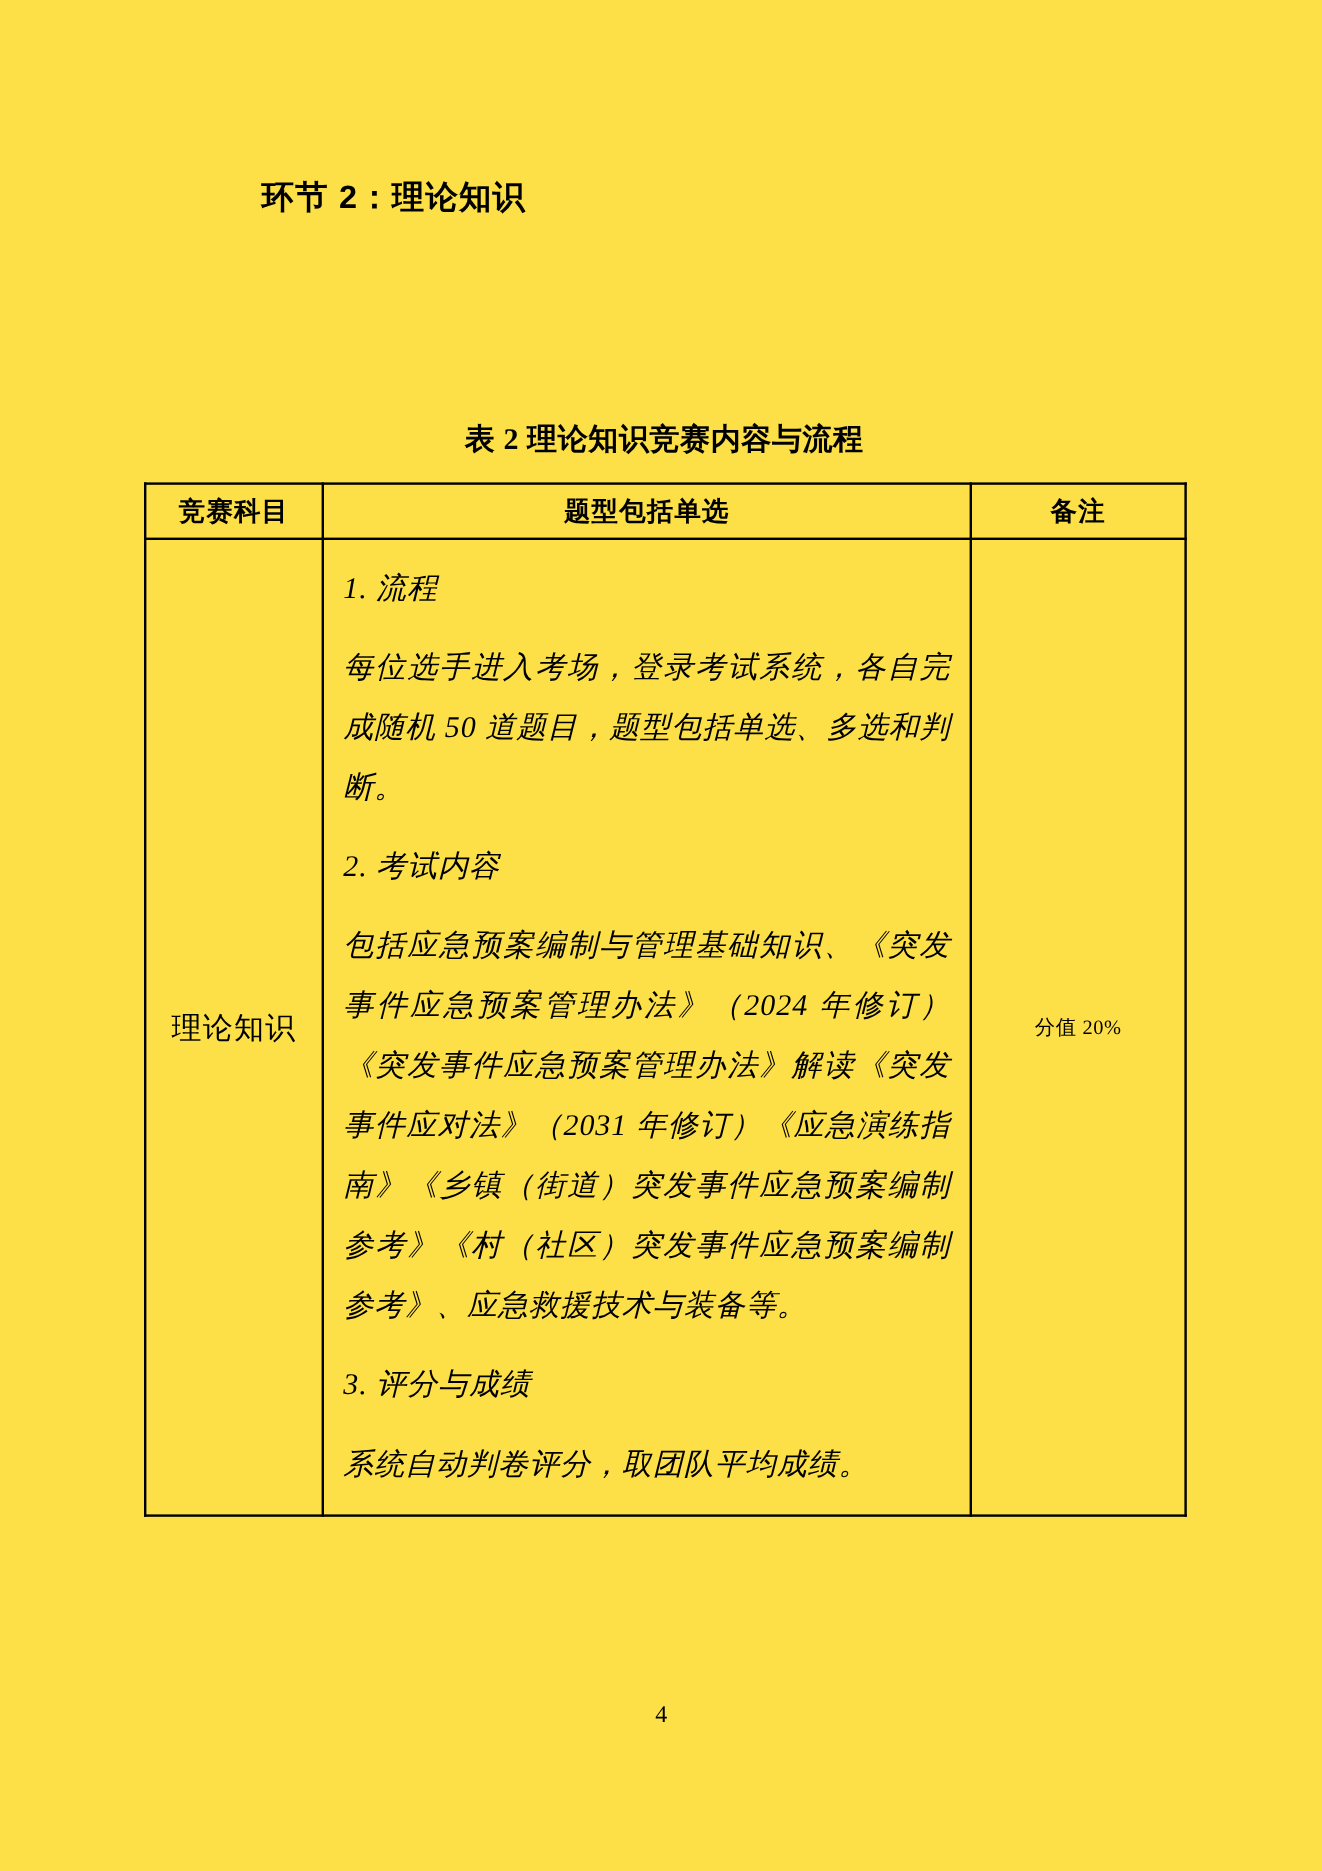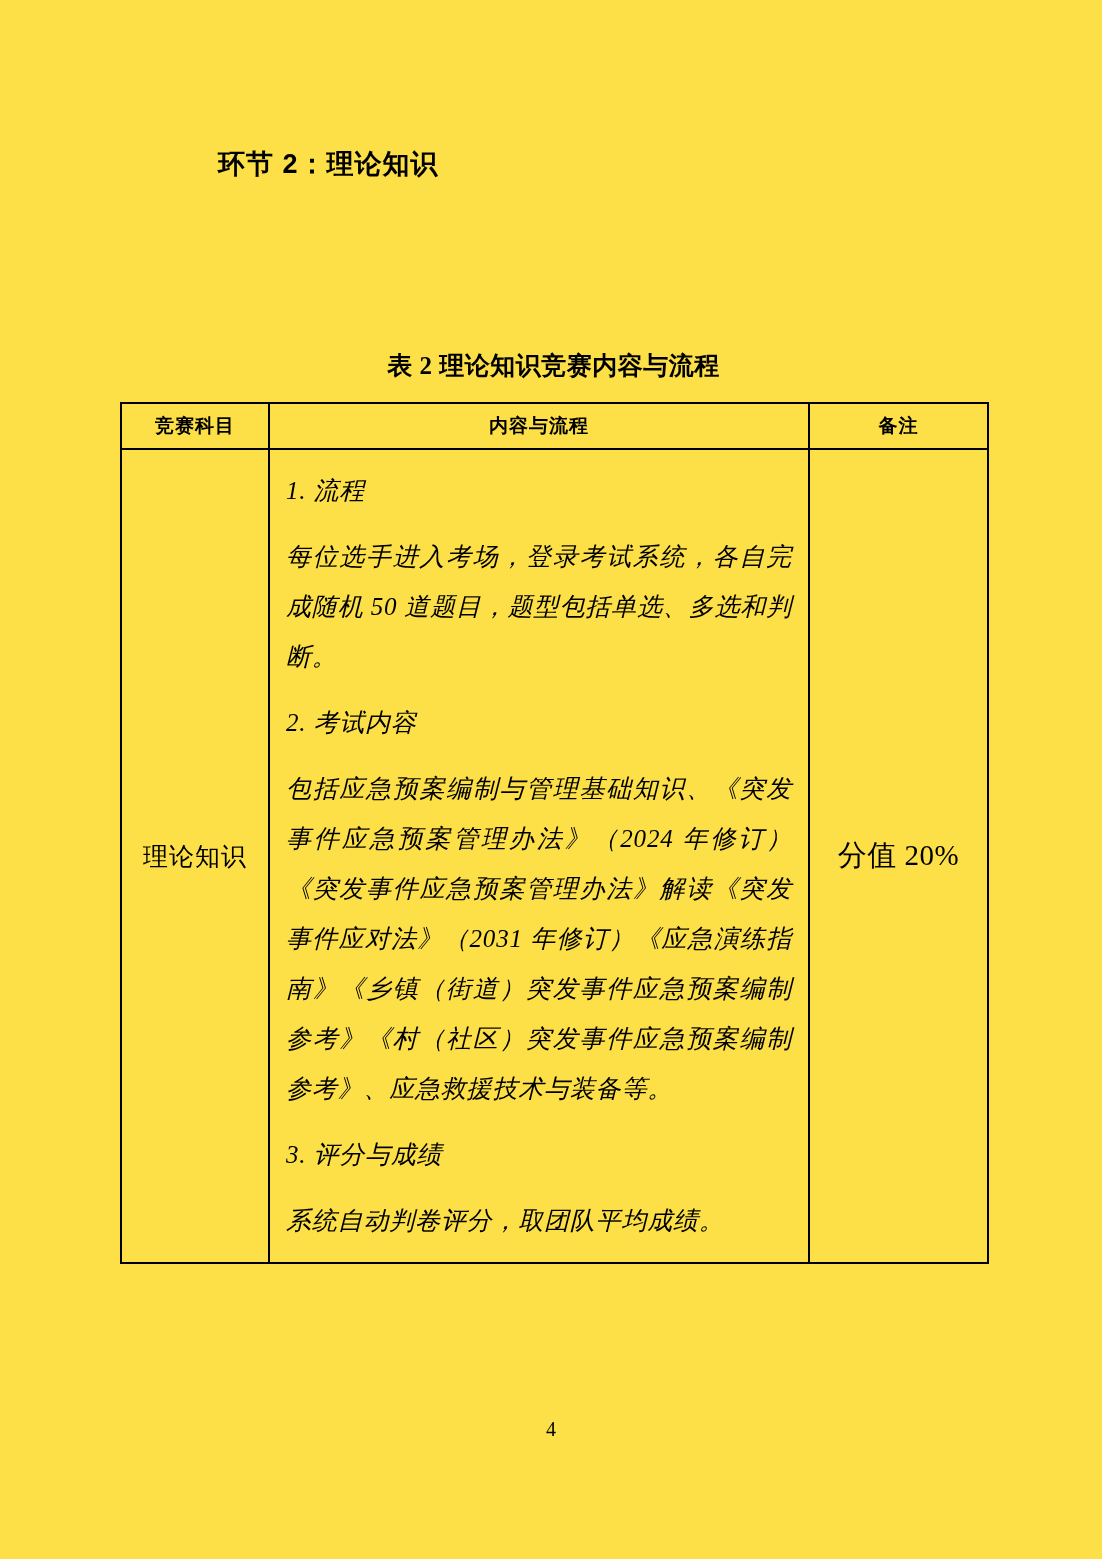--- a/index.html
+++ b/index.html
@@ -57,21 +57,21 @@
   }
   table.ctable col.c1 { width: 148px; }
   table.ctable col.c2 { width: 540px; }
   table.ctable col.c3 { width: 179px; }
   table.ctable th, table.ctable td {
     border: 2px solid #000000;
     padding: 0;
   }
   table.ctable thead th {
     height: 46px;
-    font-size: 19px;
+    font-size: 22px;
     font-weight: 700;
     letter-spacing: 1px;
     text-align: center;
     vertical-align: middle;
     border-radius: 21px;
   }
   td.subject-cell {
     text-align: center;
     vertical-align: middle;
     font-size: 25px;
@@ -88,21 +88,21 @@
     line-height: 50px;
     letter-spacing: 0.8px;
     text-align: justify;
     line-break: strict;
     overflow-wrap: break-word;
     font-style: italic;
   }
   td.remark-cell {
     text-align: center;
     vertical-align: middle;
-    font-size: 29px;
+    font-size: 17px;
     letter-spacing: 0.5px;
   }
   .pagenum {
     position: absolute;
     left: 0;
     top: 1418px;
     width: 100%;
     text-align: center;
     font-size: 20px;
   }
@@ -119,21 +119,21 @@
 
   <table class="ctable">
     <colgroup>
       <col class="c1">
         <col class="c2">
         <col class="c3">
     </colgroup>
     <thead>
       <tr>
         <th>竞赛科目</th>
-        <th>内容与流程</th>
+        <th>题型包括单选</th>
         <th>备注</th>
       </tr>
     </thead>
     <tbody>
       <tr>
         <td class="subject-cell">理论知识</td>
         <td class="content-cell">
           <p class="cp">1. 流程</p>
           <p class="cp">每位选手进入考场，登录考试系统，各自完成随机 50 道题目，题型包括单选、多选和判断。</p>
           <p class="cp">2. 考试内容</p>

